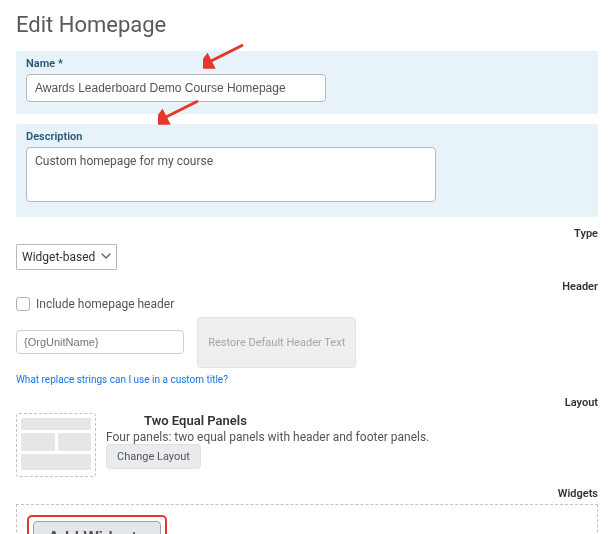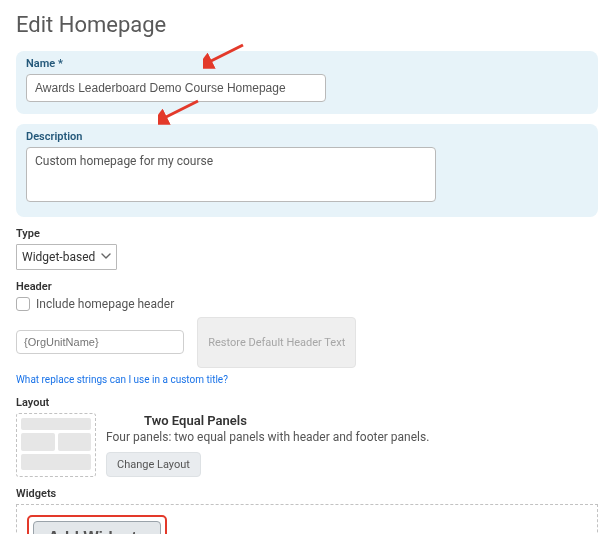--- a/index.html
+++ b/index.html
@@ -20,21 +20,21 @@
     font-size: 22px;
     font-weight: 400;
     color: #595959;
     margin-bottom: 14px;
   }
 
   .field-block {
     background: #e7f3f9;
     padding: 6px 10px 12px 10px;
     margin-bottom: 10px;
-    border-radius: 8px;
+    border-radius: 2px;
   }
   .field-label {
     font-size: 11px;
     font-weight: 600;
     color: #24587a;
     margin-bottom: 4px;
   }
   .text-input {
     width: 100%;
     border: 1px solid #b9b9b9;
@@ -53,20 +53,21 @@
   }
 
   .plain-section {
     margin-bottom: 10px;
   }
   .plain-label {
     font-size: 11px;
     font-weight: 600;
     color: #333;
     margin-bottom: 4px;
+    text-align: right;
   }
 
   .select-box {
     display: inline-flex;
     border: 1px solid #b9b9b9;
     border-radius: 1px;
     padding: 5px 5px;
     font-size: 12px;
     color: #333;
     cursor: pointer;
@@ -127,21 +128,21 @@
     margin-right: 10px;
     display: flex;
     flex-direction: column;
     gap: 3px;
   }
   .thumb-full { background: #e6e6e6; height: 12px; border-radius: 2px; }
   .thumb-row { display: flex; gap: 3px; height: 18px; }
   .thumb-half { background: #e6e6e6; height: 18px; border-radius: 2px; flex: 1; }
   .layout-info { flex: 1; }
   .layout-title { font-size: 13px; font-weight: 600; color: #333; margin-bottom: 2px; margin-left: 38px; }
-  .layout-desc { font-size: 12px; color: #555; margin-bottom: 8px; }
+  .layout-desc { font-size: 12px; color: #555; margin-bottom: 0; }
   .soft-btn {
     display: inline-block;
     background: #e9ecef;
     border: 1px solid #dde1e4;
     color: #555;
     font-size: 11px;
     padding: 5px 10px;
     border-radius: 4px;
     cursor: pointer;
   }

